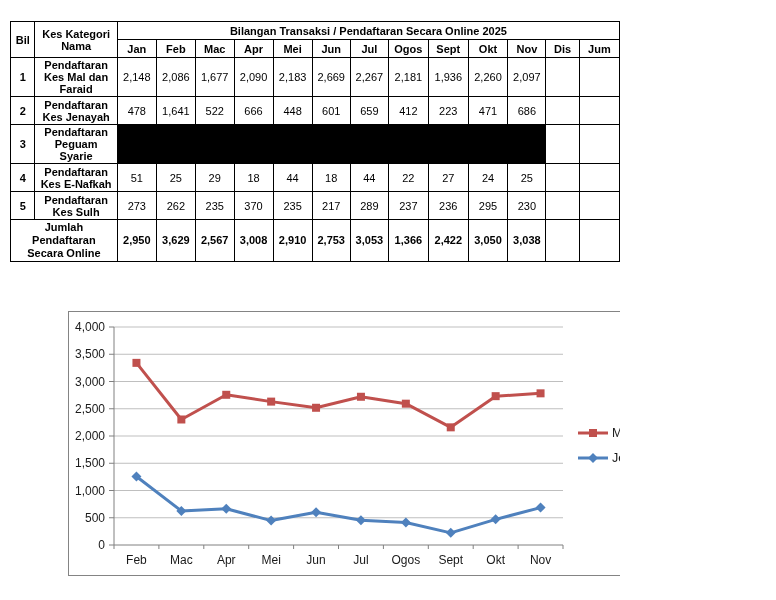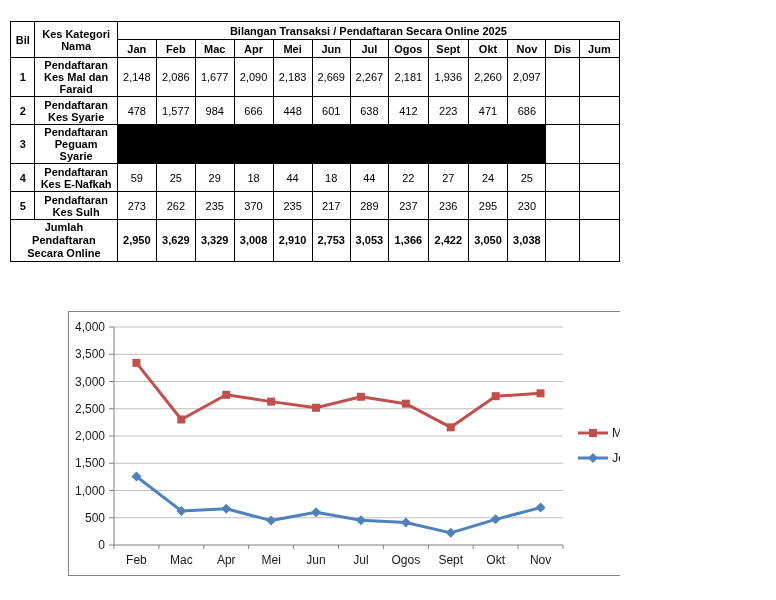--- a/index.html
+++ b/index.html
@@ -138,28 +138,28 @@
             <td>2,267</td>
             <td>2,181</td>
             <td>1,936</td>
             <td>2,260</td>
             <td>2,097</td>
             <td></td>
             <td></td>
           </tr>
           <tr class="data-row">
             <td class="cell-bil">2</td>
-            <td class="cell-cat">Pendaftaran Kes Syarie</td>
+            <td class="cell-cat">Pendaftaran Kes Jenayah</td>
             <td>478</td>
-            <td>1,577</td>
-            <td>984</td>
+            <td>1,641</td>
+            <td>522</td>
             <td>666</td>
             <td>448</td>
             <td>601</td>
-            <td>638</td>
+            <td>659</td>
             <td>412</td>
             <td>223</td>
             <td>471</td>
             <td>686</td>
             <td></td>
             <td></td>
           </tr>
           <tr class="data-row">
             <td class="cell-bil">3</td>
             <td class="cell-cat">Pendaftaran Peguam Syarie</td>
@@ -173,21 +173,21 @@
             <td class="redacted"></td>
             <td class="redacted"></td>
             <td class="redacted"></td>
             <td class="redacted"></td>
             <td></td>
             <td></td>
           </tr>
           <tr class="data-row">
             <td class="cell-bil">4</td>
             <td class="cell-cat">Pendaftaran Kes E-Nafkah</td>
-            <td>59</td>
+            <td>51</td>
             <td>25</td>
             <td>29</td>
             <td>18</td>
             <td>44</td>
             <td>18</td>
             <td>44</td>
             <td>22</td>
             <td>27</td>
             <td>24</td>
             <td>25</td>
@@ -208,21 +208,21 @@
             <td>236</td>
             <td>295</td>
             <td>230</td>
             <td></td>
             <td></td>
           </tr>
           <tr class="total-row">
             <td colspan="2">Jumlah Pendaftaran Secara Online</td>
             <td>2,950</td>
             <td>3,629</td>
-            <td>3,329</td>
+            <td>2,567</td>
             <td>3,008</td>
             <td>2,910</td>
             <td>2,753</td>
             <td>3,053</td>
             <td>1,366</td>
             <td>2,422</td>
             <td>3,050</td>
             <td>3,038</td>
             <td></td>
             <td></td>

